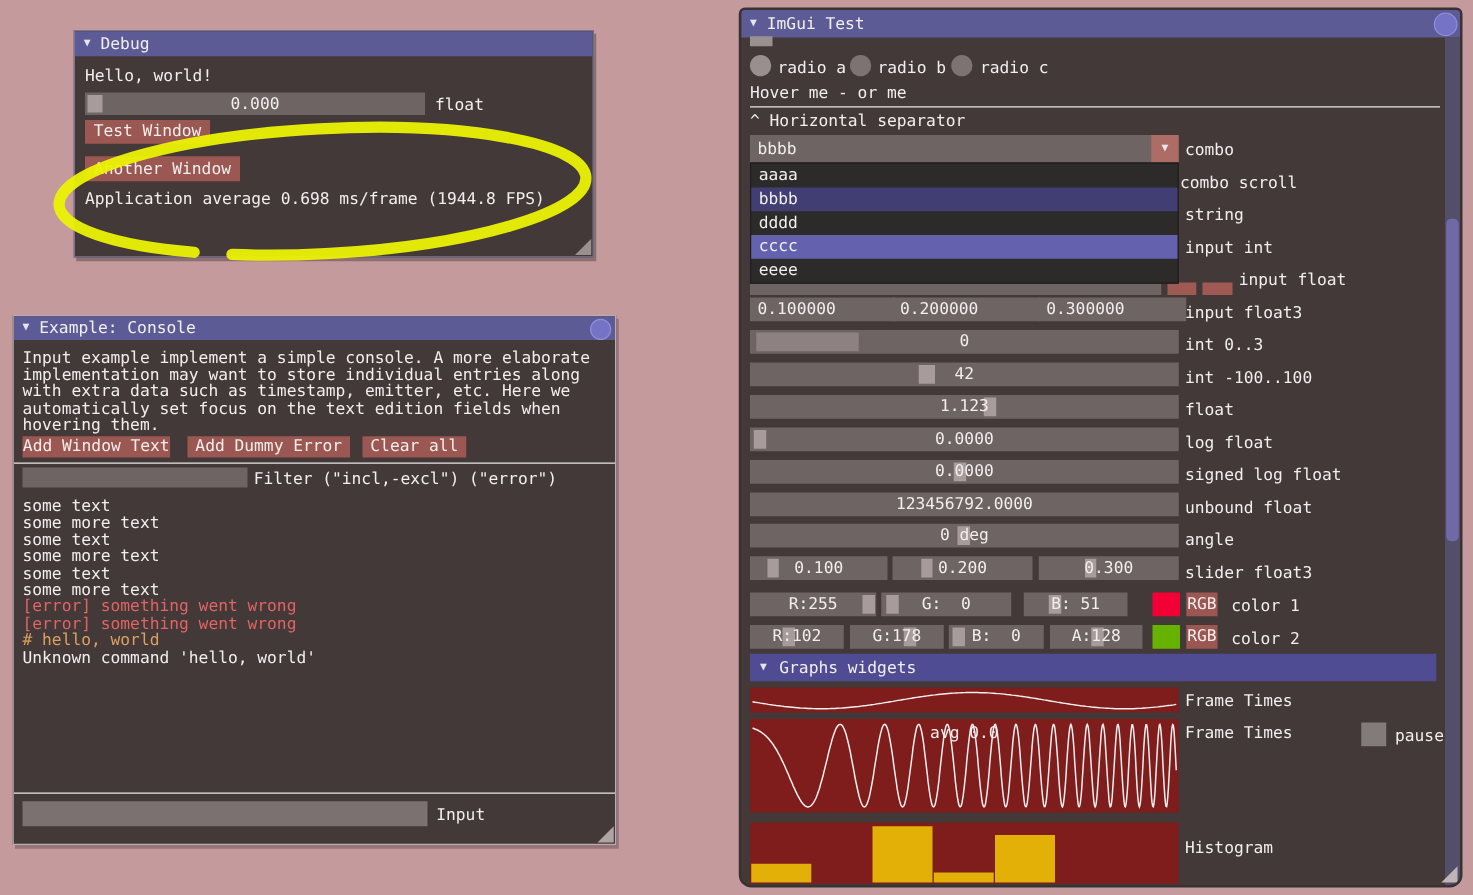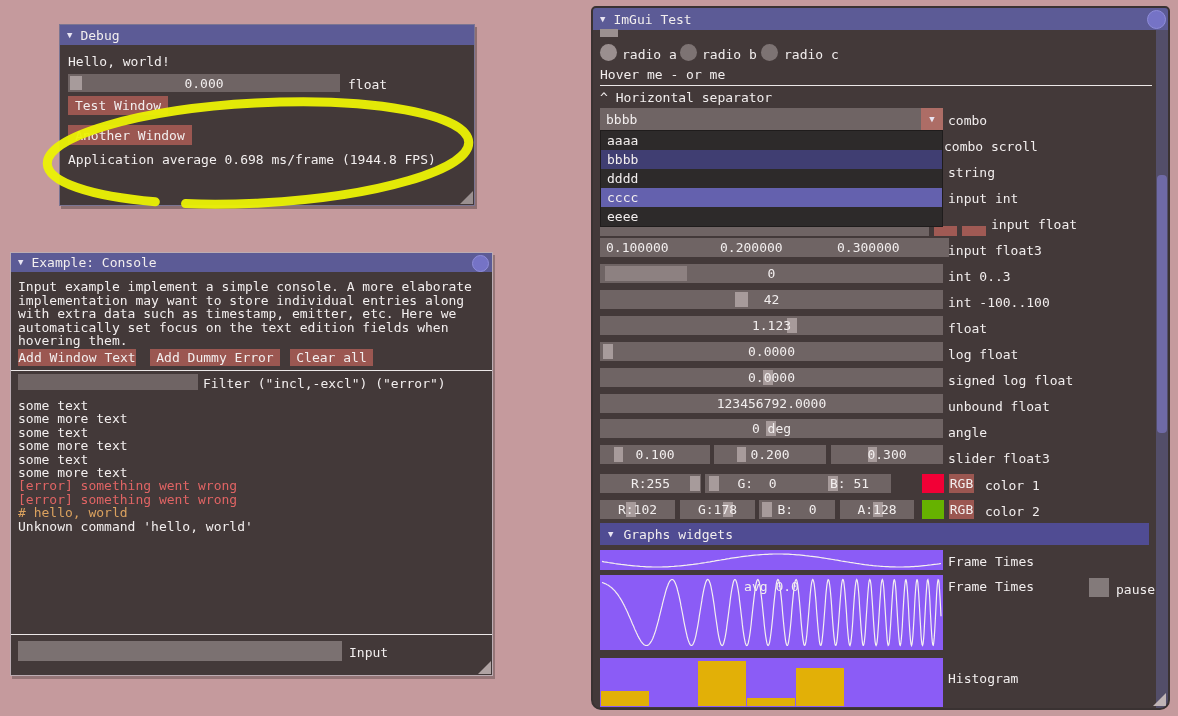--- a/index.html
+++ b/index.html
@@ -12,21 +12,21 @@
   .frame.lft{justify-content:flex-start;padding-left:6px}
   .grab{position:absolute;top:2px;bottom:2px;background:#a79b9b}
   .lbl{position:absolute;white-space:pre}
   .btn{position:absolute;background:#9b5751;display:flex;align-items:center;justify-content:center;white-space:pre}
   .sep{position:absolute;height:1px;background:#ece8e8}
   .circle{position:absolute;border-radius:50%;background:#7d7373}
   .grip{position:absolute;right:1px;bottom:1px;width:0;height:0;border-left:13px solid transparent;border-bottom:13px solid #b5a9a9}
   .closebtn{position:absolute;border-radius:50%;background:#7573c6;border:1px solid #8f8dd9}
   .popup{position:absolute;background:#2d2a2a;border:1px solid #1f1c1c;z-index:6;box-sizing:border-box}
   .pitem{height:19px;display:flex;align-items:center;padding-left:6px}
-  .plot{position:absolute;background:#8b5cf6;overflow:hidden}
+  .plot{position:absolute;background:#7f1d1d;overflow:hidden}
   .plot svg{position:absolute;left:0;top:0}
   .err{color:#e06464}
   .cmd{color:#dba25f}
   .loglines div{line-height:13.4px}
   .desc div{line-height:13.5px}
 </style>
 </head>
 <body>
 
 <div class="win" style="left:59px;top:24px;width:416px;height:182px;border:1px solid #7b7592;box-shadow:2px 3px 0 rgba(40,32,32,.35);z-index:1">
@@ -183,21 +183,21 @@
   </div>
 
   <div class="frame" style="left:7px;top:466px;width:101px;height:19px">
     <div class="grab" style="left:90px;width:10px"></div>
     <span style="position:relative">R:255</span>
   </div>
   <div class="frame" style="left:112px;top:466px;width:104px;height:19px">
     <div class="grab" style="left:4px;width:10px"></div>
     <span style="position:relative">G:  0</span>
   </div>
-  <div class="frame" style="left:215px;top:466px;width:83px;height:19px">
+  <div class="frame" style="left:226px;top:466px;width:83px;height:19px">
     <div class="grab" style="left:20px;width:10px"></div>
     <span style="position:relative">B: 51</span>
   </div>
   <div style="position: absolute; left: 329px; top: 466px; width: 22px; height: 19px; background: rgb(242, 0, 54);"></div>
   <div class="btn" style="left:356px;top:466px;width:25px;height:19px">RGB</div>
 
   <div class="frame" style="left:7px;top:492px;width:75px;height:19px">
     <div class="grab" style="left:26px;width:10px"></div>
     <span style="position:relative">R:102</span>
   </div>

